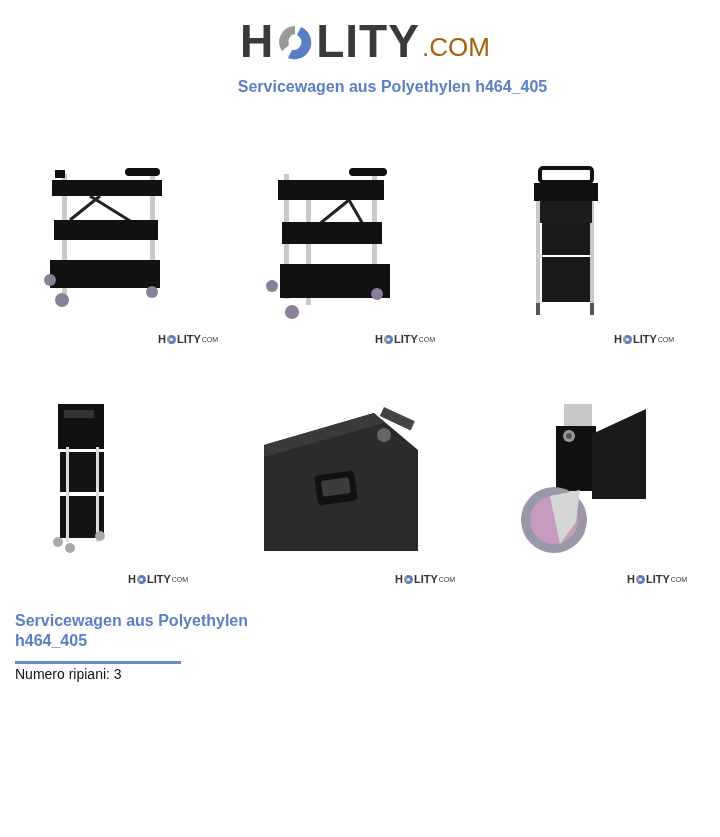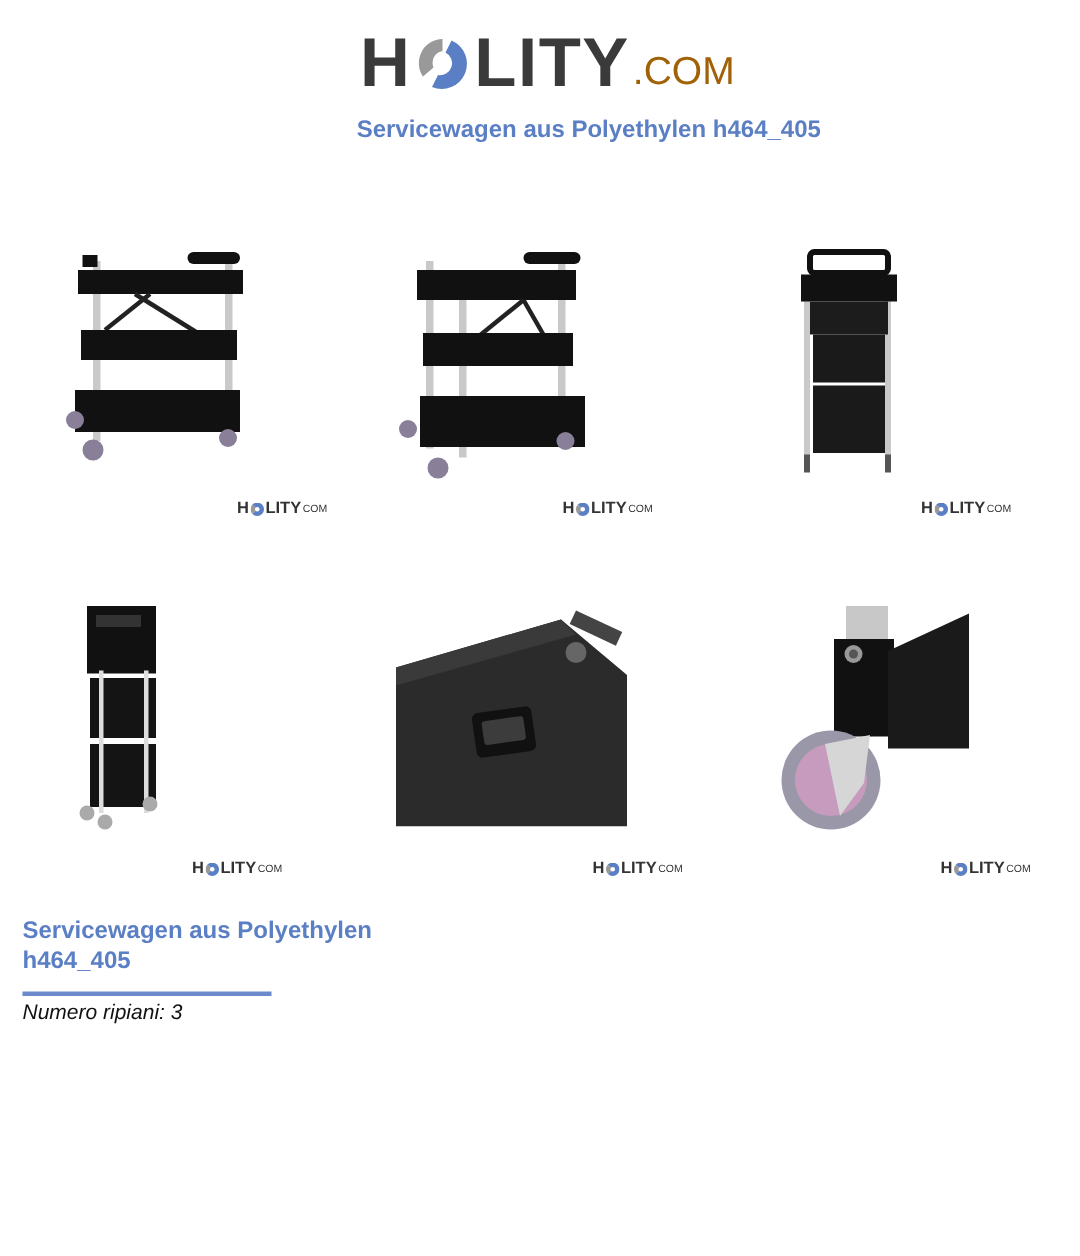--- a/index.html
+++ b/index.html
@@ -11,21 +11,21 @@
   .logo .com { font-size: 26px; color: #a16207; line-height: 30px; margin-left: 2px; margin-bottom: 2px; }
 
   .top-title { position: absolute; left: 0; width: 785px; top: 78px; text-align: center; color: #5b7fc4; font-weight: bold; font-size: 16px; }
   .prod-img { position: absolute; }
   .wm { position: absolute; display: flex; align-items: center; font-weight: bold; color: #333; font-size: 11px; padding-left: 27px; }
   .wm .o-s { display: inline-block; width: 9px; height: 9px; border-radius: 50%; border: 3px solid #5b7fc4; border-left-color: #999; box-sizing: border-box; margin: 0 1px; }
   .wm .c { font-size: 7px; font-weight: normal; margin-left: 1px; }
 
   .section-title { position: absolute; left: 15px; top: 611px; width: 260px; color: #5b7fc4; font-weight: bold; font-size: 16px; line-height: 20px; }
   .underline { position: absolute; left: 15px; top: 661px; width: 166px; height: 3px; background: #6a8acb; }
-  .attr { position: absolute; left: 15px; top: 666px; font-size: 14px; color: #111; font-style: italic; }
+  .attr { position: absolute; left: 15px; top: 666px; font-size: 14px; color: #111; }
 </style>
 </head>
 <body>
 
 <div class="logo">
   <span class="big">
     <span>H</span>
     <span class="o">
       <svg width="38" height="38" viewBox="0 0 38 38">
         <path d="M19 3 A16 16 0 0 0 6 28 L13 22 A8 8 0 0 1 19 11 Z" fill="#999"></path>

